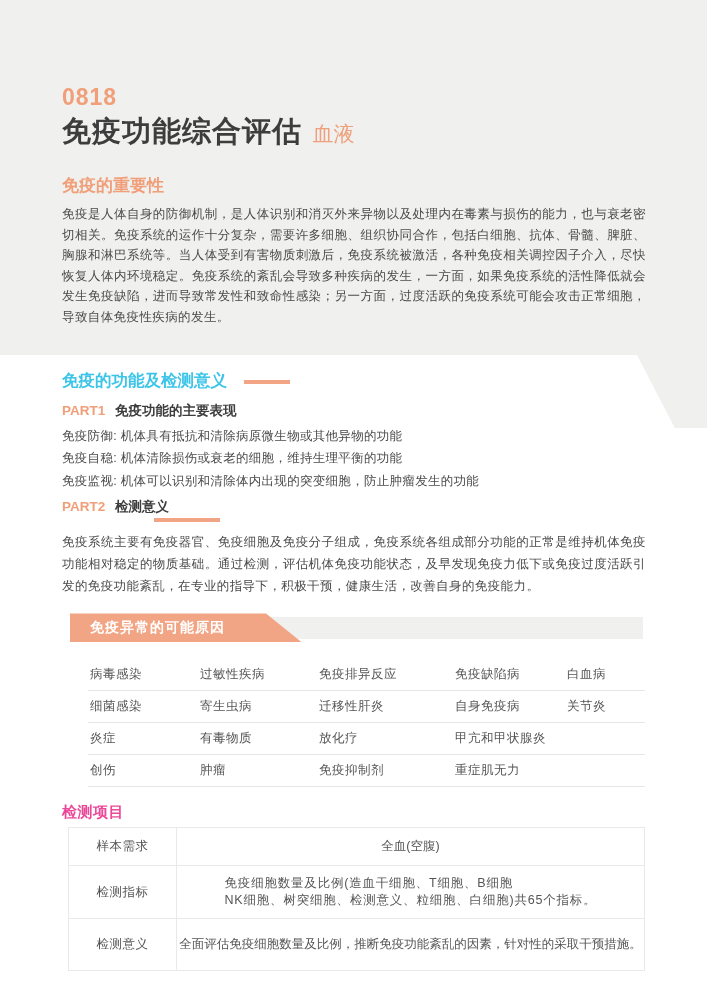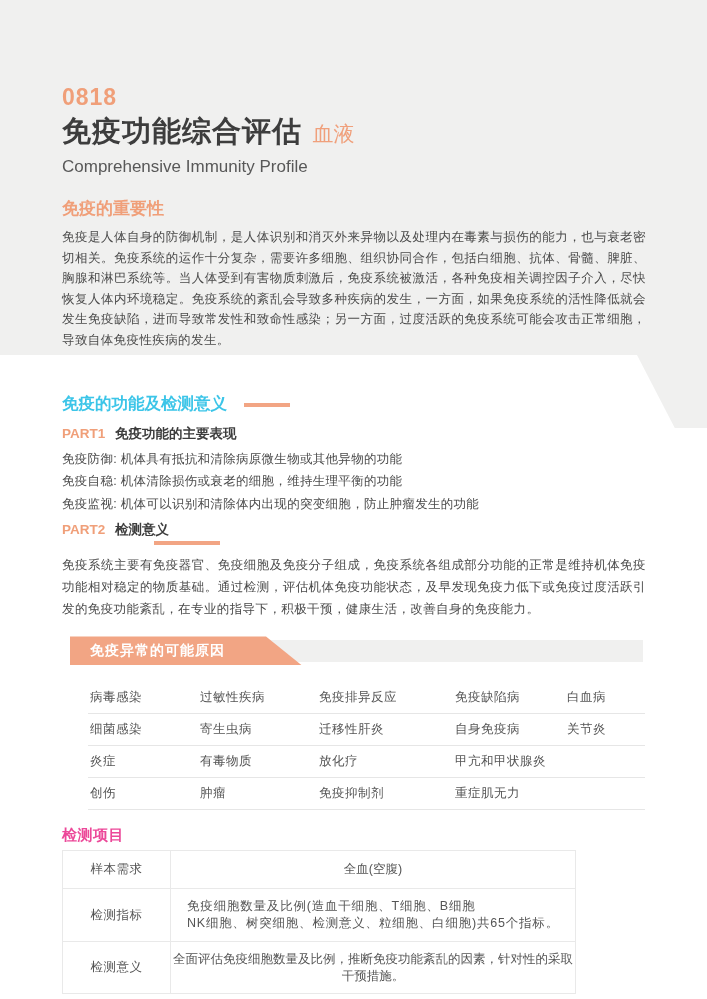--- a/index.html
+++ b/index.html
@@ -38,21 +38,21 @@
   .banner-ribbon{position:absolute;left:8px;top:0;width:232px;height:29px;background:#f2a584;
     clip-path:polygon(0 0,calc(100% - 36px) 0,100% 100%,0 100%);
     color:#ffffff;font-size:14px;font-weight:bold;line-height:29px;padding-left:20px;box-sizing:border-box;letter-spacing:1px;}
 
   .causes{margin-top:16px;margin-left:26px;width:557px;}
   .causes-row{display:grid;grid-template-columns:110px 119px 136px 112px 1fr;
     border-bottom:1px solid #e6e6e6;padding:8px 0 9px 2px;}
   .cause-cell{font-size:12.5px;color:#555555;letter-spacing:0.5px;line-height:14px;}
 
   .h-cyan2{margin-top:15px;font-size:15px;font-weight:bold;color:#ec4899;line-height:19px;letter-spacing:0.5px;}
-  .test-table{margin-top:6px;width:514px;border-collapse:collapse;}
+  .test-table{margin-top:6px;margin-left:6px;width:577px;border-collapse:collapse;}
   .test-table td{border:1px solid #e9e9e9;font-size:12.5px;color:#555555;text-align:center;vertical-align:middle;}
   .test-table td.lbl{width:105px;letter-spacing:0.5px;}
   .row-h1{height:38px;}
   .row-h2{height:53px;}
   .row-h3{height:52px;}
   .indicator-block{display:inline-block;text-align:left;line-height:17px;letter-spacing:0.8px;}
 </style>
 </head>
 <body>
 
@@ -61,21 +61,20 @@
 
 <div class="page-inner">
 
   <div class="doc-code">0818</div>
 
   <div class="doc-title">
     <span class="cn">免疫功能综合评估</span>
     <span class="tag">血液</span>
   </div>
 
-  <div class="doc-subtitle">Comprehensive Immunity Profile</div>
 
   <div class="h-orange">免疫的重要性</div>
   <div class="para">免疫是人体自身的防御机制，是人体识别和消灭外来异物以及处理内在毒素与损伤的能力，也与衰老密切相关。免疫系统的运作十分复杂，需要许多细胞、组织协同合作，包括白细胞、抗体、骨髓、脾脏、胸腺和淋巴系统等。当人体受到有害物质刺激后，免疫系统被激活，各种免疫相关调控因子介入，尽快恢复人体内环境稳定。免疫系统的紊乱会导致多种疾病的发生，一方面，如果免疫系统的活性降低就会发生免疫缺陷，进而导致常发性和致命性感染；另一方面，过度活跃的免疫系统可能会攻击正常细胞，导致自体免疫性疾病的发生。</div>
 
   <div class="h-cyan">
     <span>免疫的功能及检测意义</span>
     <span class="dash"></span>
   </div>
 
   <div class="part-row">

